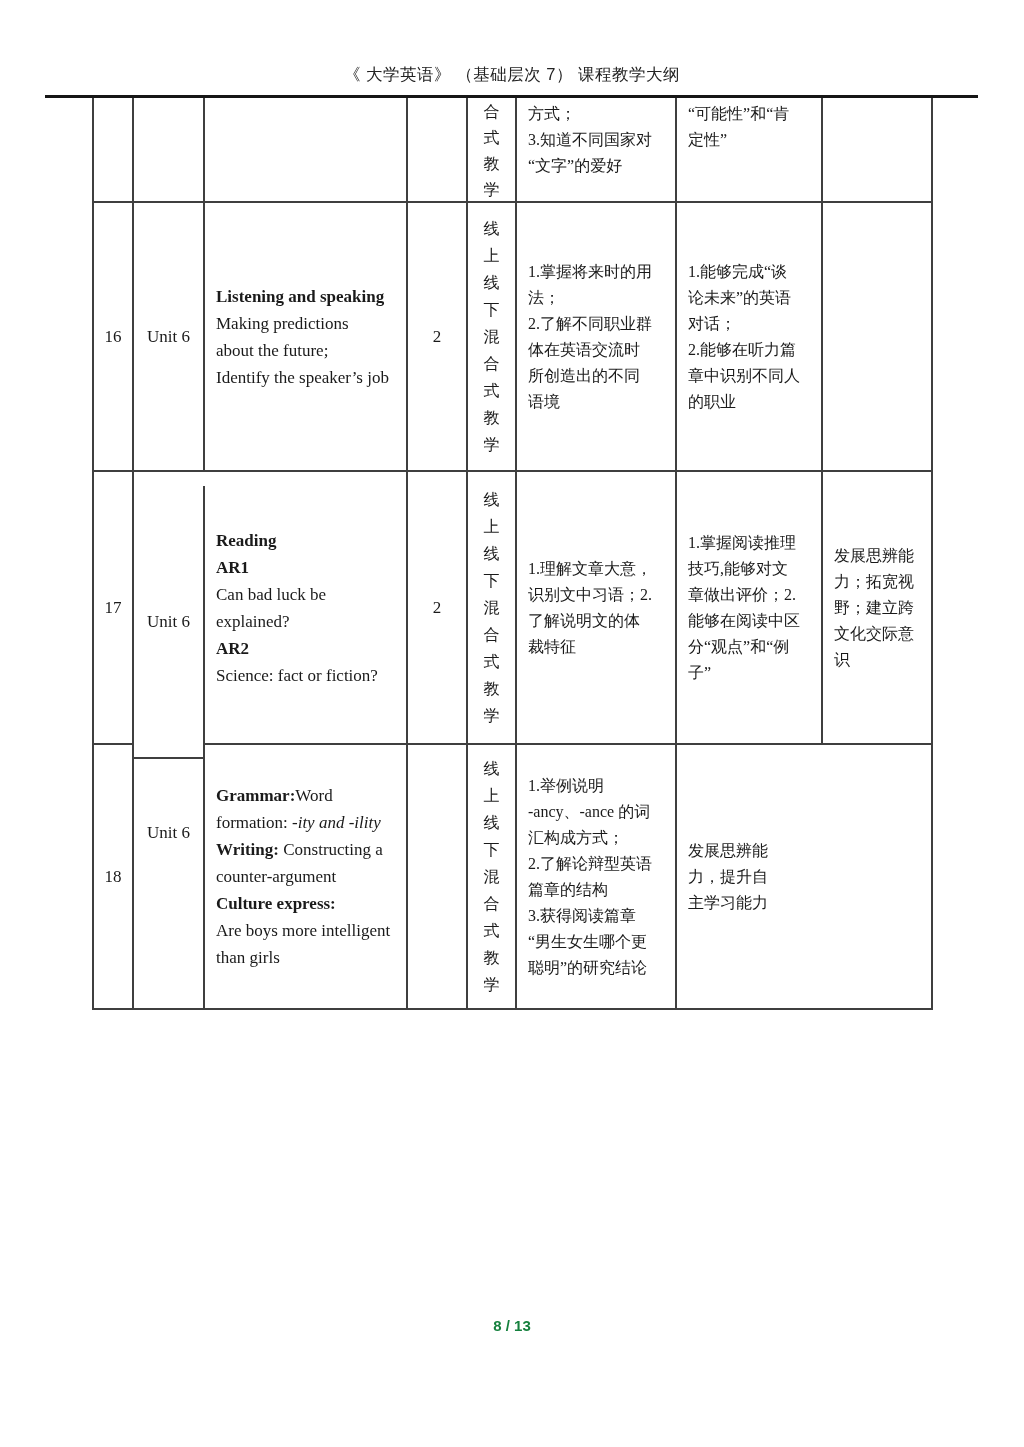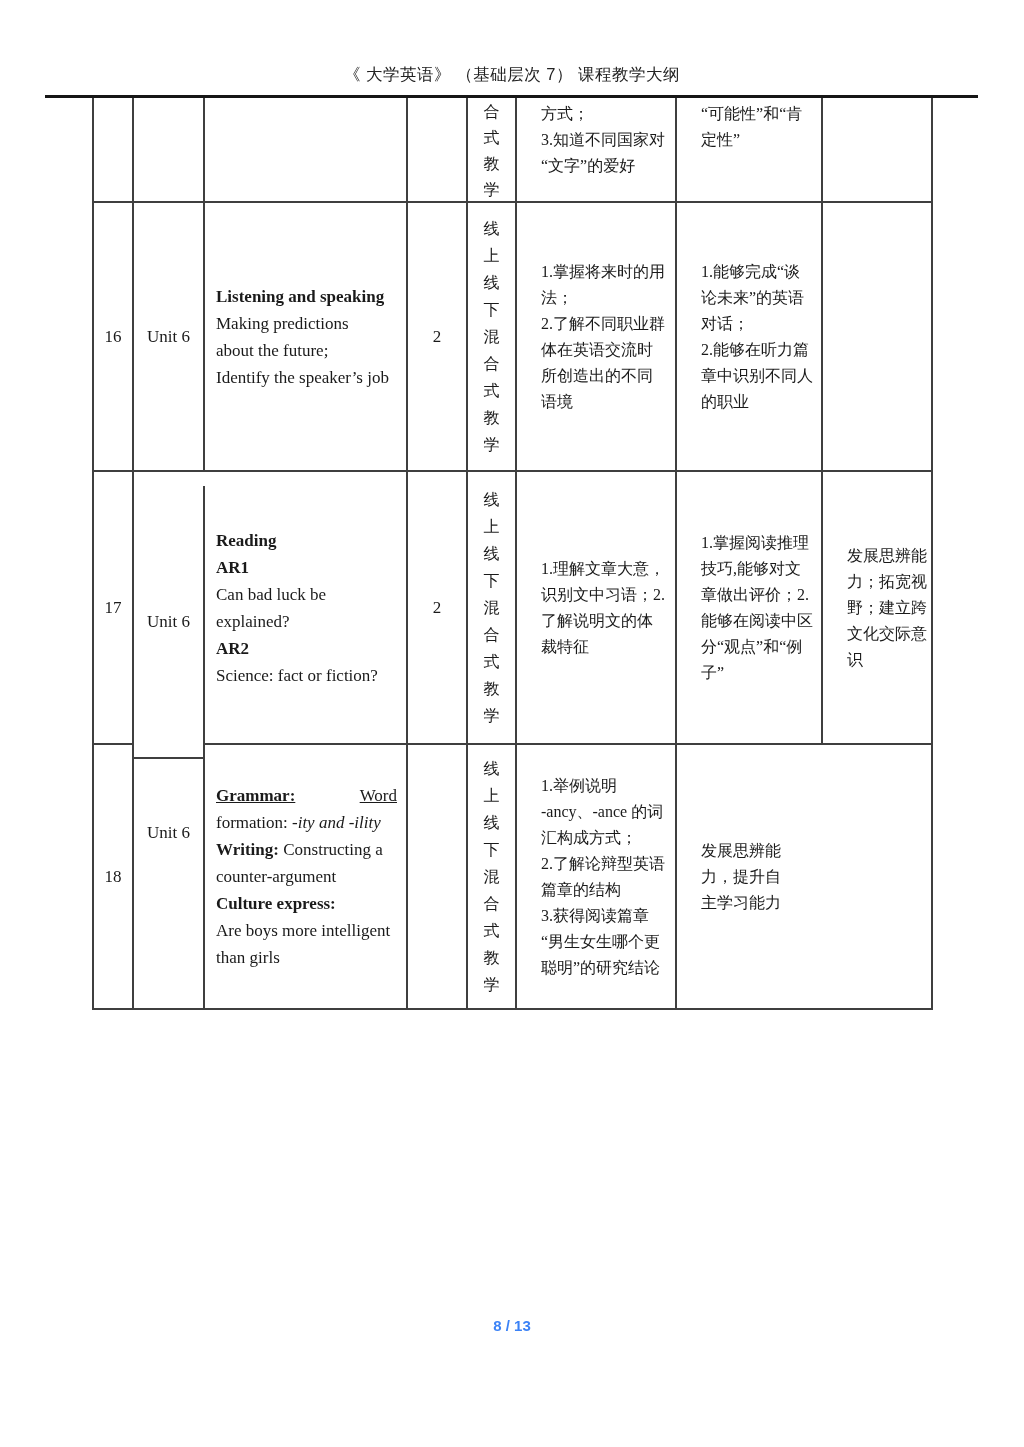--- a/index.html
+++ b/index.html
@@ -55,21 +55,21 @@
   .cjk{
     font-size:16px;
     line-height:26px;
     white-space:pre-line;
     text-align:justify;
     text-justify:inter-character;
     align-items:flex-start;
     padding:0 9px 0 11px;
     width:100%;
   }
-  .cjk > div{width:100%;margin-left:13px;}
+  .cjk > div{width:100%;}
   .vtext{
     font-size:16px;
     line-height:27px;
     white-space:pre-line;
     text-align:center;
   }
   .vtext-top{justify-content:flex-start;padding-top:1px;line-height:26px;}
   .cjk-top{justify-content:flex-start;padding-top:3px;}
   .num,.unit,.hours{font-size:17px;}
   .unit-down{transform:translateY(14px);}
@@ -79,30 +79,30 @@
     line-height:27px;
     align-items:flex-start;
     text-align:left;
     padding:0 9px 0 11px;
     width:100%;
   }
   .eng .line{width:100%;}
   .pre{white-space:pre-line;}
   .b{font-weight:bold;}
   .i{font-style:italic;}
-  .spread{display:flex;justify-content:space-between;width:100%;text-decoration:underline;}
+  .spread{display:flex;width:100%;}
   
   .page-footer{
     position:absolute;
     left:0;top:1317px;width:1024px;
     text-align:center;
     font-family:"Liberation Sans","DejaVu Sans",sans-serif;
     font-size:15px;
     font-weight:600;
-    color:#3b82f6;
+    color:#15803d;
   }
 </style>
 </head>
 <body>
 
 <div class="page">
 
   <div class="doc-title">《 大学英语》 （基础层次 7） 课程教学大纲</div>
   <div class="header-rule"></div>
 

